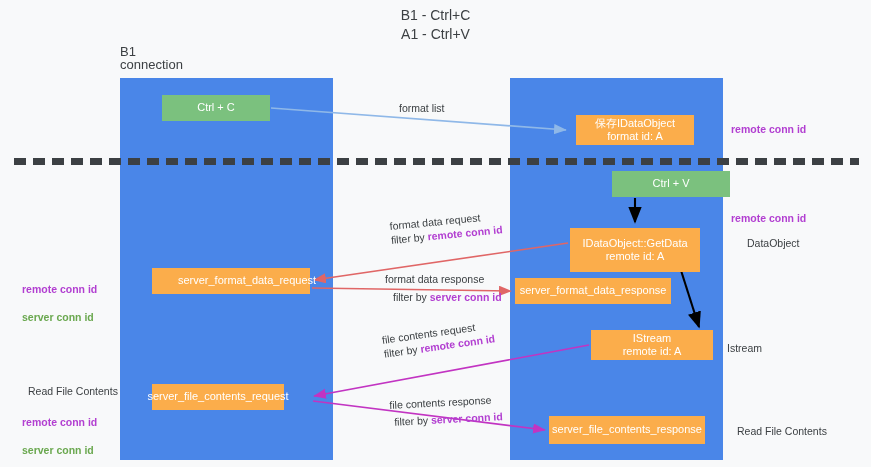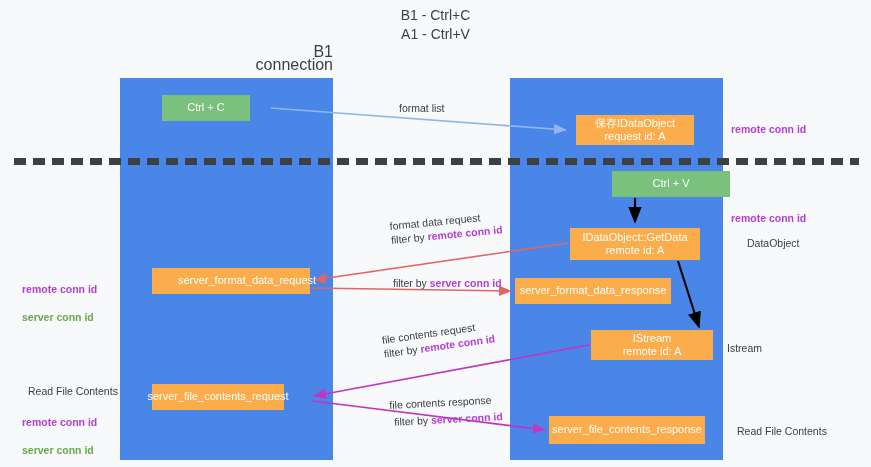--- a/index.html
+++ b/index.html
@@ -18,21 +18,21 @@
   
   #title{
     left:0;top:6px;width:871px;
     text-align:center;
     font-size:14px;color:#3c4043;line-height:19px;
     white-space:pre-line;
   }
 
   
   .lane-head{
-    text-align:right;font-size:16px;color:#3c4043;line-height:13px;
+    text-align:left;font-size:13px;color:#3c4043;line-height:13px;
     white-space:pre-line;
   }
   #head-b1{left:120px;top:45px;width:213px;}
   #head-a1{left:510px;top:45px;width:213px;}
 
   
   .lane{background:#4a86e8;}
   #lane-b1{left:120px;top:78px;width:213px;height:382px;}
   #lane-a1{left:510px;top:78px;width:213px;height:382px;}
 
@@ -48,24 +48,24 @@
     display:flex;flex-direction:column;
     align-items:center;justify-content:center;
     text-align:center;
     color:#ffffff;font-size:11px;line-height:13.5px;
     white-space:pre-line;
     padding:2px 4px;
   }
   .green{background:#7bc17e;}
   .orange{background:#fbad4b;}
 
-  #n-ctrlc{left:162px;top:95px;width:88px;height:26px;}
+  #n-ctrlc{left:162px;top:95px;width:108px;height:26px;}
   #n-dataobj{left:576px;top:115px;width:118px;height:30px;}
   #n-ctrlv{left:576px;top:171px;width:118px;height:26px;margin-left:36px;}
-  #n-getdata{left:570px;top:228px;width:130px;height:32px;}
+  #n-getdata{left:570px;top:228px;width:130px;height:44px;}
   #n-sfdreq{left:152px;top:268px;width:158px;height:26px;padding-left:36px;}
   #n-sfdresp{left:515px;top:278px;width:156px;height:26px;}
   #n-istream{left:591px;top:330px;width:122px;height:30px;}
   #n-sfcreq{left:152px;top:384px;width:132px;height:26px;}
   #n-sfcresp{left:549px;top:416px;width:156px;height:28px;}
 
   
   .edge-label{
     font-size:10.5px;color:#3c4043;line-height:14px;
     white-space:nowrap;
@@ -141,21 +141,21 @@
   <div class="abs" id="title">B1 - Ctrl+C
 A1 - Ctrl+V</div>
 
   <div class="abs lane-head" id="head-b1">B1
 connection</div>
 
   <div class="abs" id="divider"></div>
 
   <div class="abs node green" id="n-ctrlc">Ctrl + C</div>
   <div class="abs node orange" id="n-dataobj">保存IDataObject
-request id: A</div>
+format id: A</div>
   <div class="abs node green" id="n-ctrlv">Ctrl + V</div>
   <div class="abs node orange" id="n-getdata">IDataObject::GetData
 remote id: A</div>
   <div class="abs node orange" id="n-sfdreq">server_format_data_request</div>
   <div class="abs node orange" id="n-sfdresp">server_format_data_response</div>
   <div class="abs node orange" id="n-istream">IStream
 remote id: A</div>
   <div class="abs node orange" id="n-sfcreq">server_file_contents_request</div>
   <div class="abs node orange" id="n-sfcresp">server_file_contents_response</div>
 
@@ -164,20 +164,21 @@
   </div>
 
   <div class="abs edge-label" id="lbl-fdreq">
     <div>format data request</div>
     <div>
       <span class="c-plain">filter by </span><span class="hl-remote">remote conn id</span>
     </div>
   </div>
 
   <div class="abs edge-label" id="lbl-fdresp">
+    <div>format data response</div>
     <div style="margin-top:4px;padding-left:8px;">
       <span class="c-plain">filter by </span><span class="hl-server">server conn id</span>
     </div>
   </div>
 
   <div class="abs edge-label" id="lbl-fcreq">
     <div>file contents request</div>
     <div>
       <span class="c-plain">filter by </span><span class="hl-remote">remote conn id</span>
     </div>

